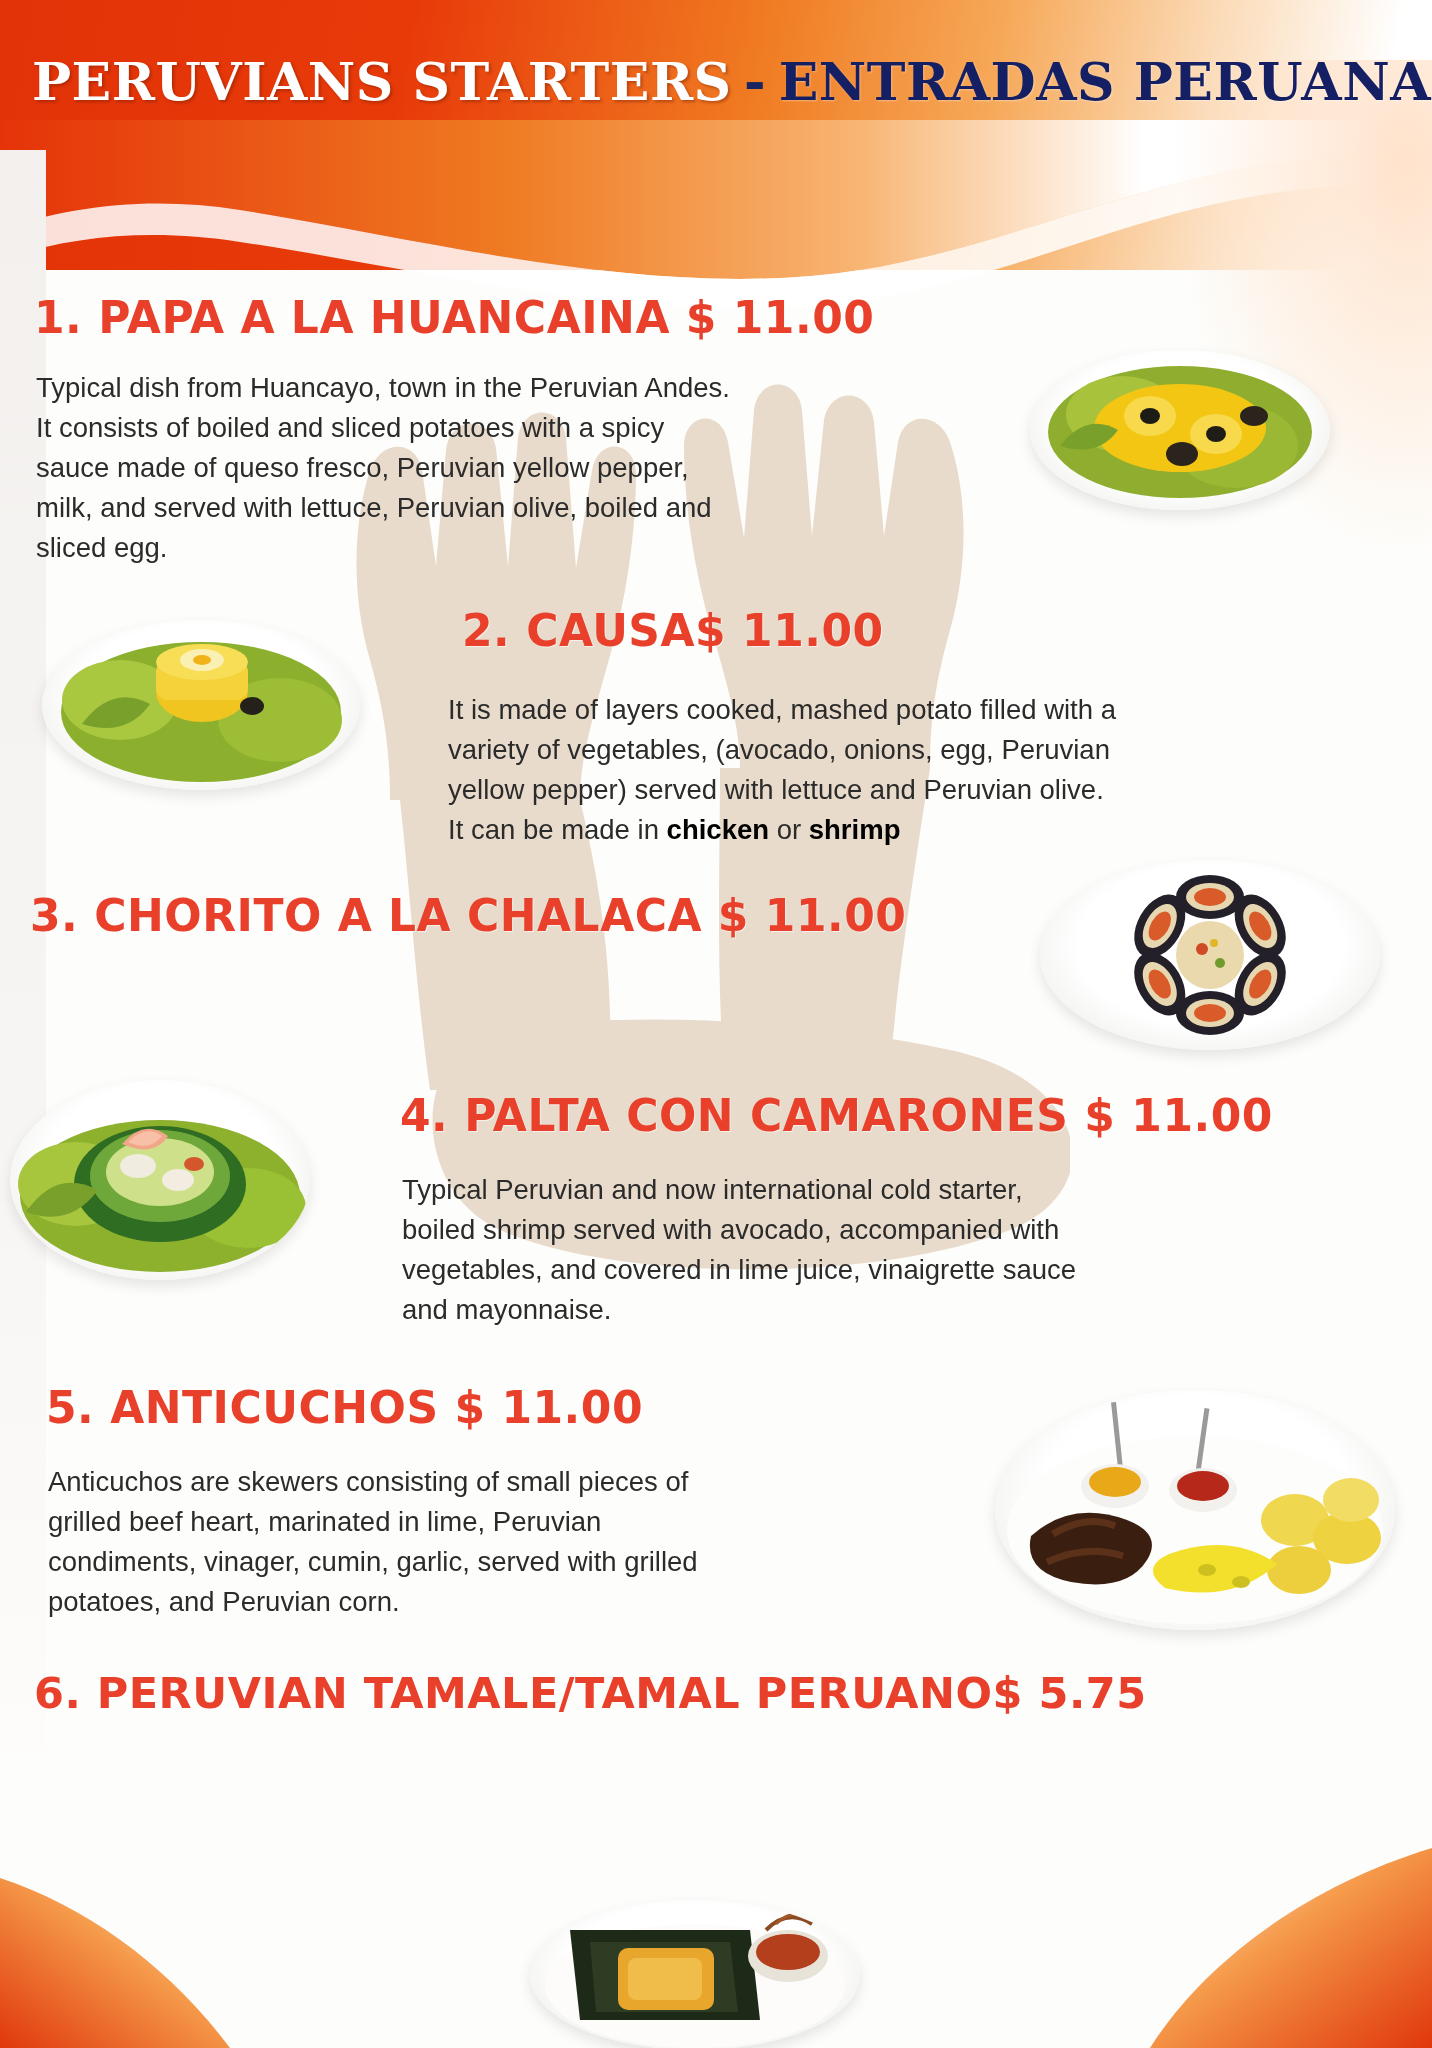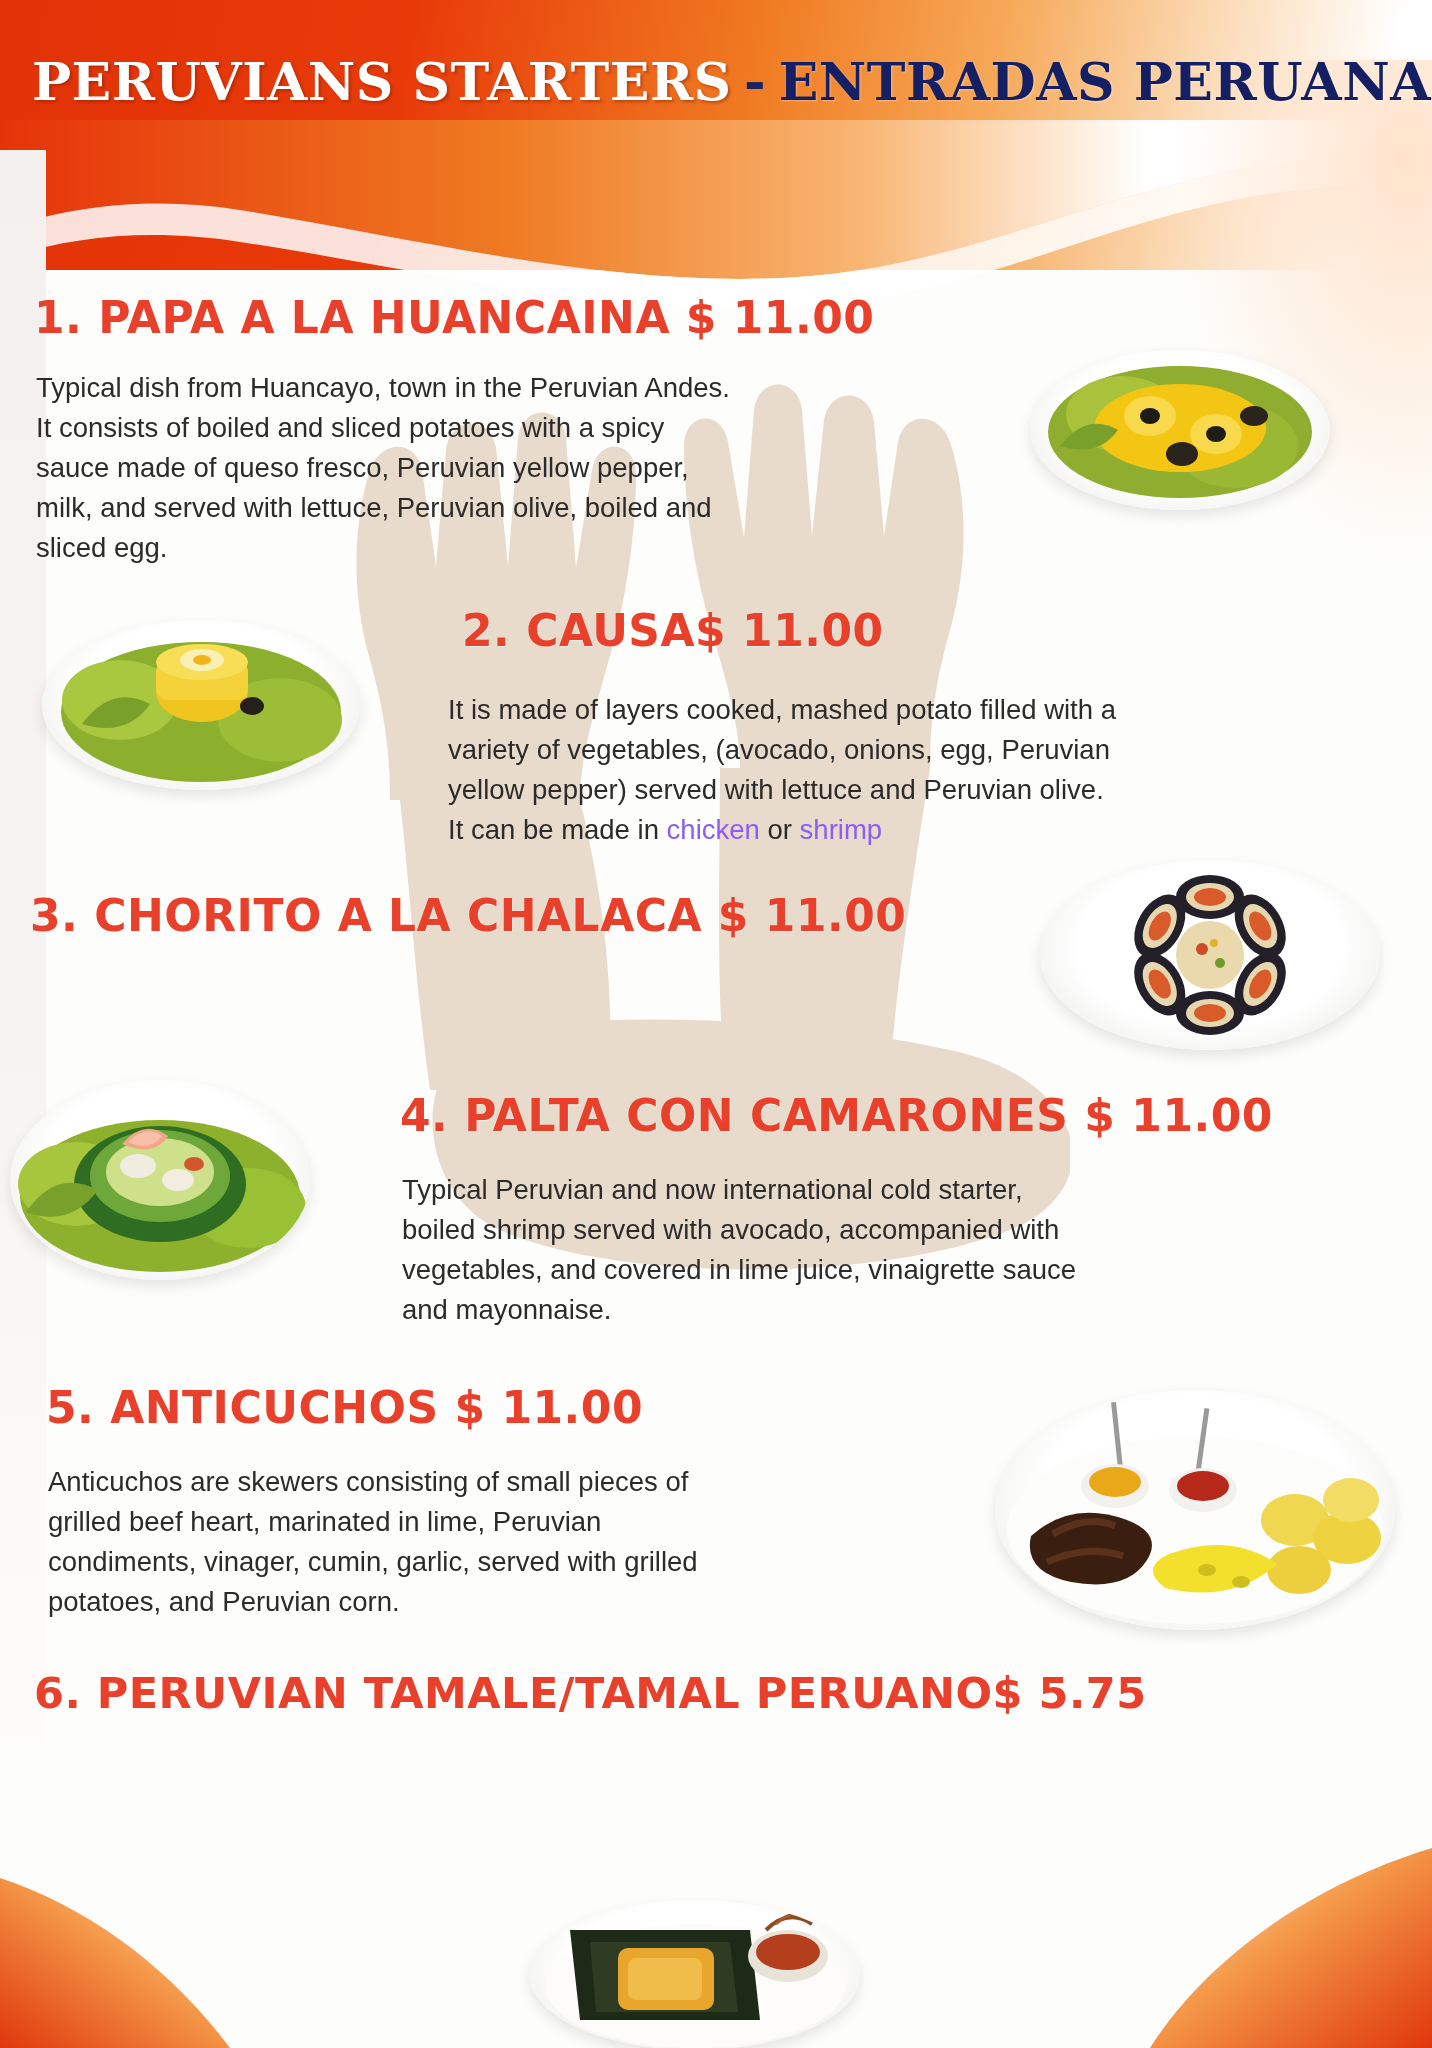--- a/index.html
+++ b/index.html
@@ -99,21 +99,21 @@
     text-shadow: 1px 1px 0 rgba(255,255,255,.6);
     text-align: center;
   }
   .item-desc {
     position: absolute;
     color: #2b2b2b;
     font-size: 27.5px;
     line-height: 40px;
     white-space: pre-line;
   }
-  .item-desc b { font-weight: normal; color: #8b5cf6; }
+  .item-desc b { font-weight: bold; color: #000000; }
 
   
   .photo {
     position: absolute;
     border-radius: 50%;
   }
   .plate {
     position: absolute;
     border-radius: 50%;
     background: radial-gradient(ellipse at 50% 45%, #ffffff 55%, #f2f2f0 78%, #e4e4e2 100%);

